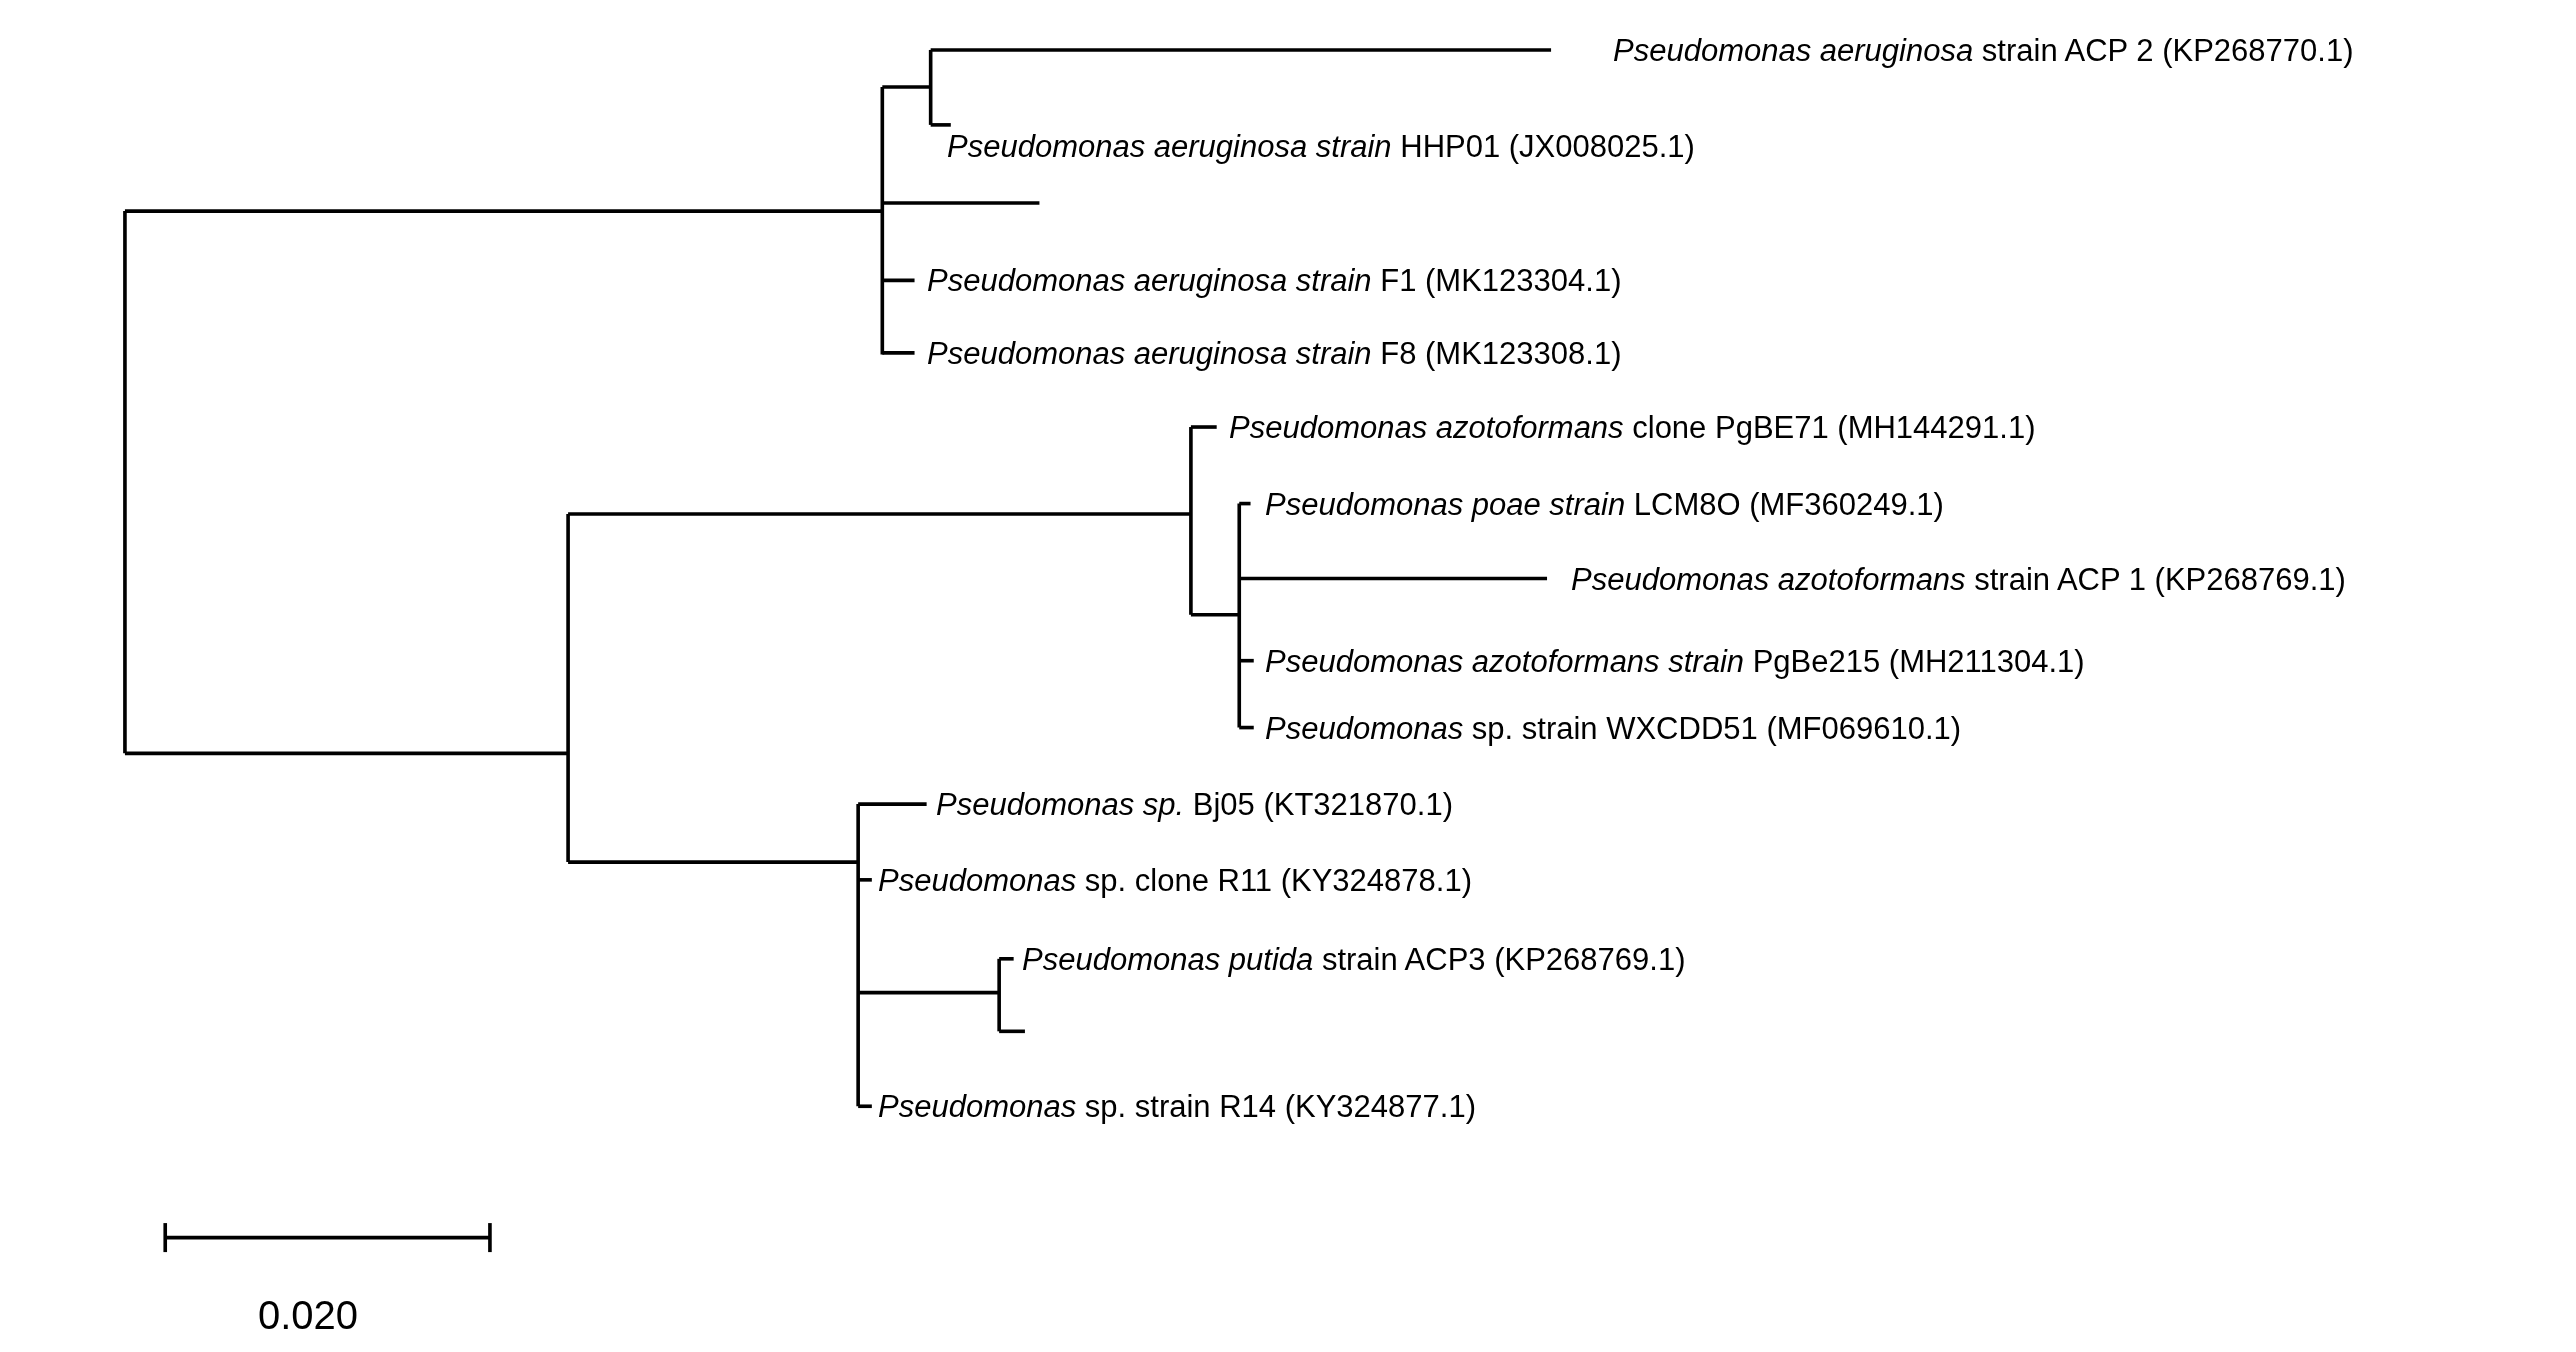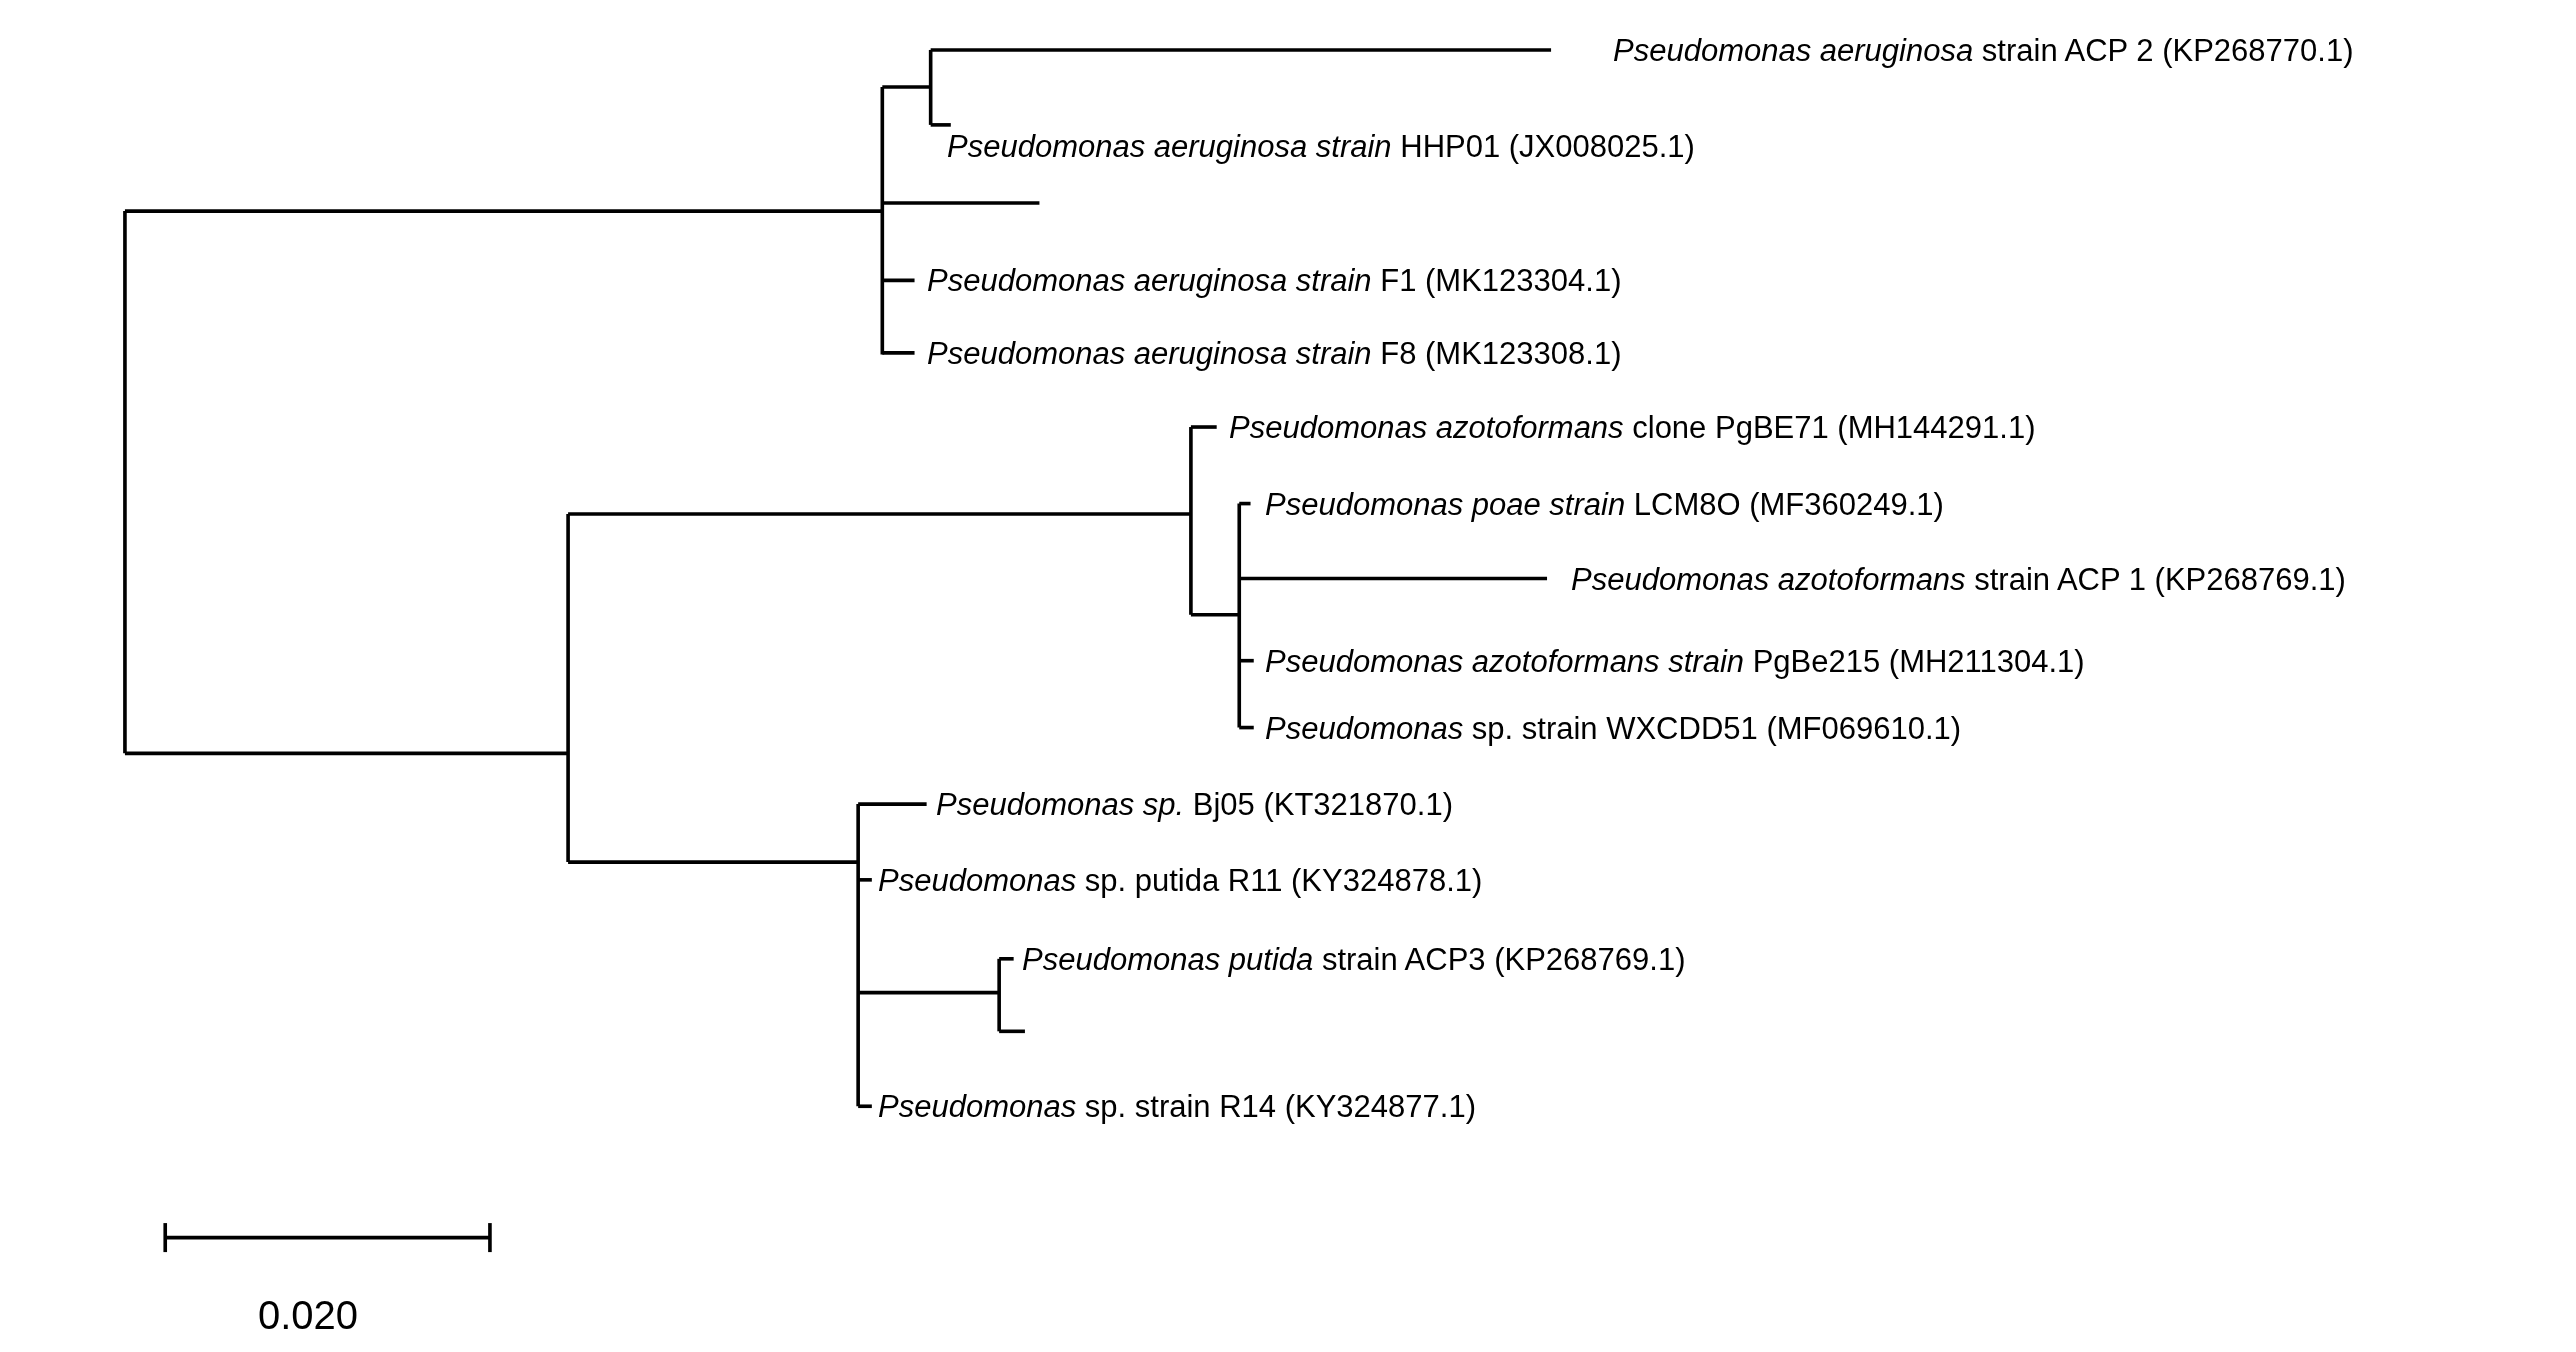--- a/index.html
+++ b/index.html
@@ -126,21 +126,21 @@
   <div class="taxon-label" style="left:1265px; top:504px;"><span class="sci">Pseudomonas poae strain</span><span class="plain"> LCM8O (MF360249.1)</span></div>
 
   <div class="taxon-label" style="left:1571px; top:579px;"><span class="sci">Pseudomonas azotoformans</span><span class="plain"> strain ACP 1 (KP268769.1)</span></div>
 
   <div class="taxon-label" style="left:1265px; top:661px;"><span class="sci">Pseudomonas azotoformans strain</span><span class="plain"> PgBe215 (MH211304.1)</span></div>
 
   <div class="taxon-label" style="left:1265px; top:728px;"><span class="sci">Pseudomonas</span><span class="plain"> sp. strain WXCDD51 (MF069610.1)</span></div>
 
   <div class="taxon-label" style="left:936px; top:804px;"><span class="sci">Pseudomonas sp.</span><span class="plain"> Bj05 (KT321870.1)</span></div>
 
-  <div class="taxon-label" style="left:878px; top:880px;"><span class="sci">Pseudomonas</span><span class="plain"> sp. putida R11 (KY324878.1)</span></div>
+  <div class="taxon-label" style="left:878px; top:880px;"><span class="sci">Pseudomonas</span><span class="plain"> sp. clone R11 (KY324878.1)</span></div>
 
   <div class="taxon-label" style="left:1022px; top:959px;"><span class="sci">Pseudomonas putida</span><span class="plain"> strain ACP3 (KP268769.1)</span></div>
 
 
   <div class="taxon-label" style="left:878px; top:1106px;"><span class="sci">Pseudomonas</span><span class="plain"> sp. strain R14 (KY324877.1)</span></div>
 
   <div id="scale-label" style="left:308px; top:1293px; transform:translateX(-50%);">0.020</div>
 
 </div>
 

